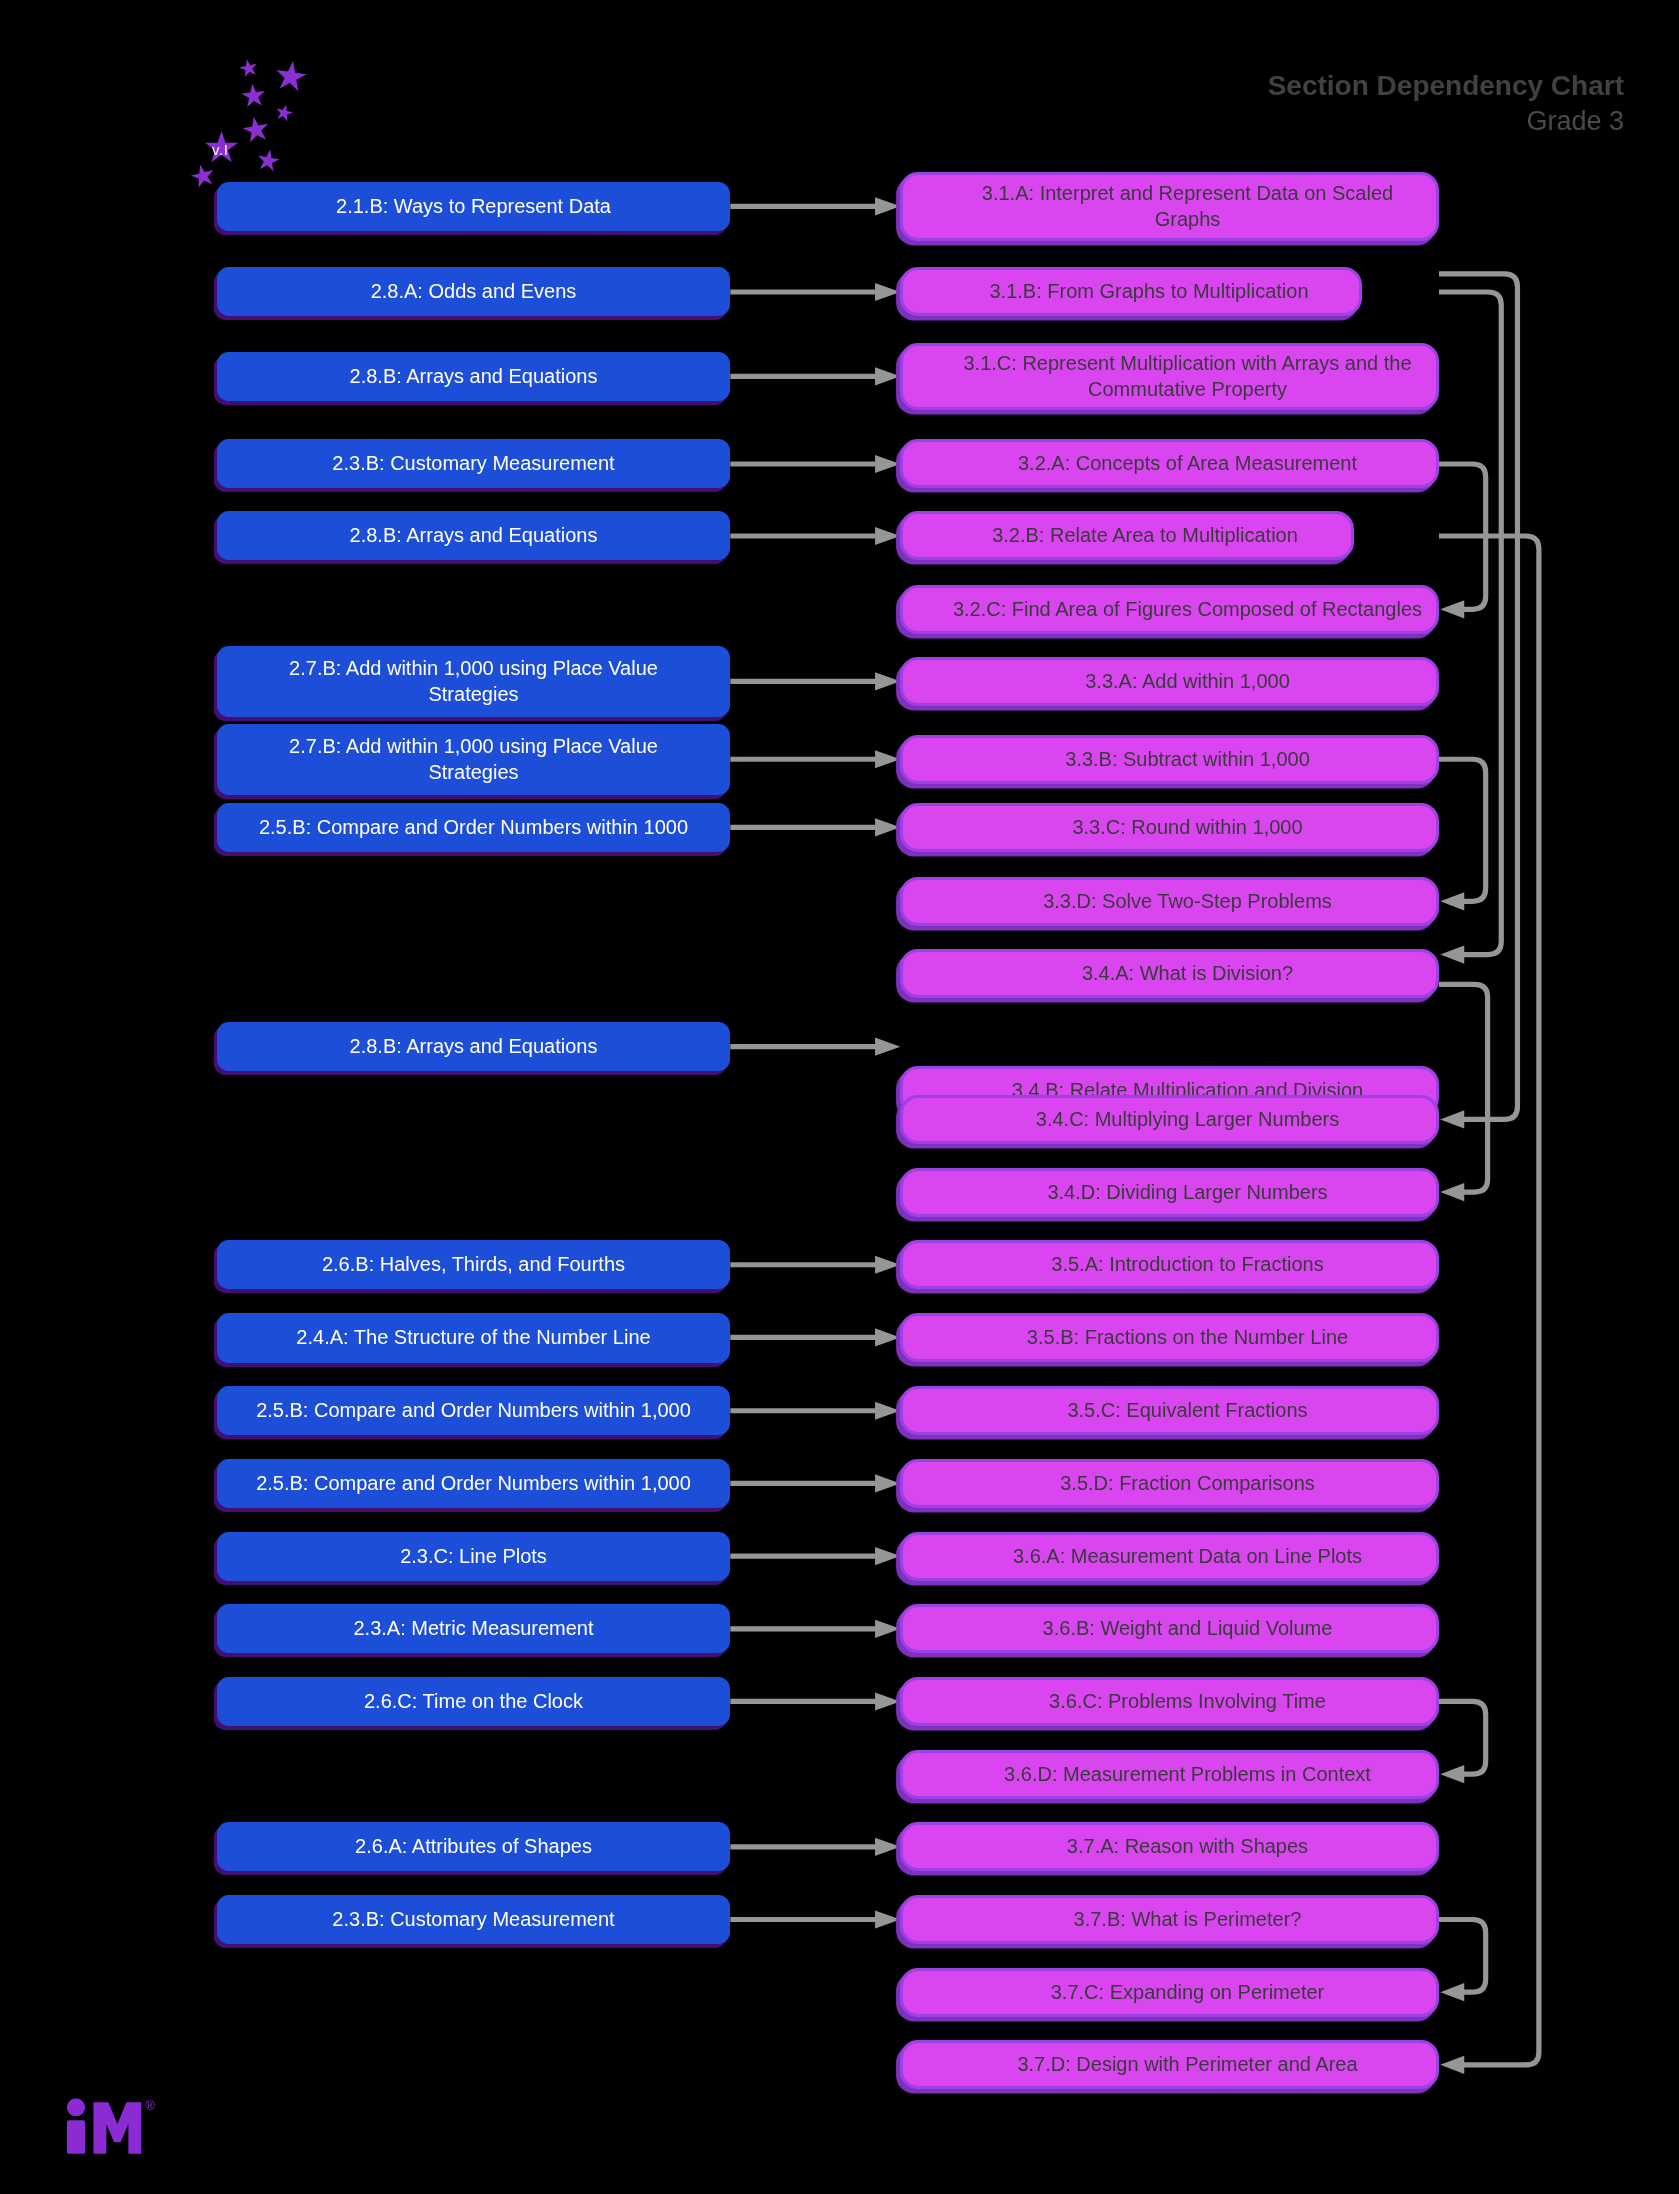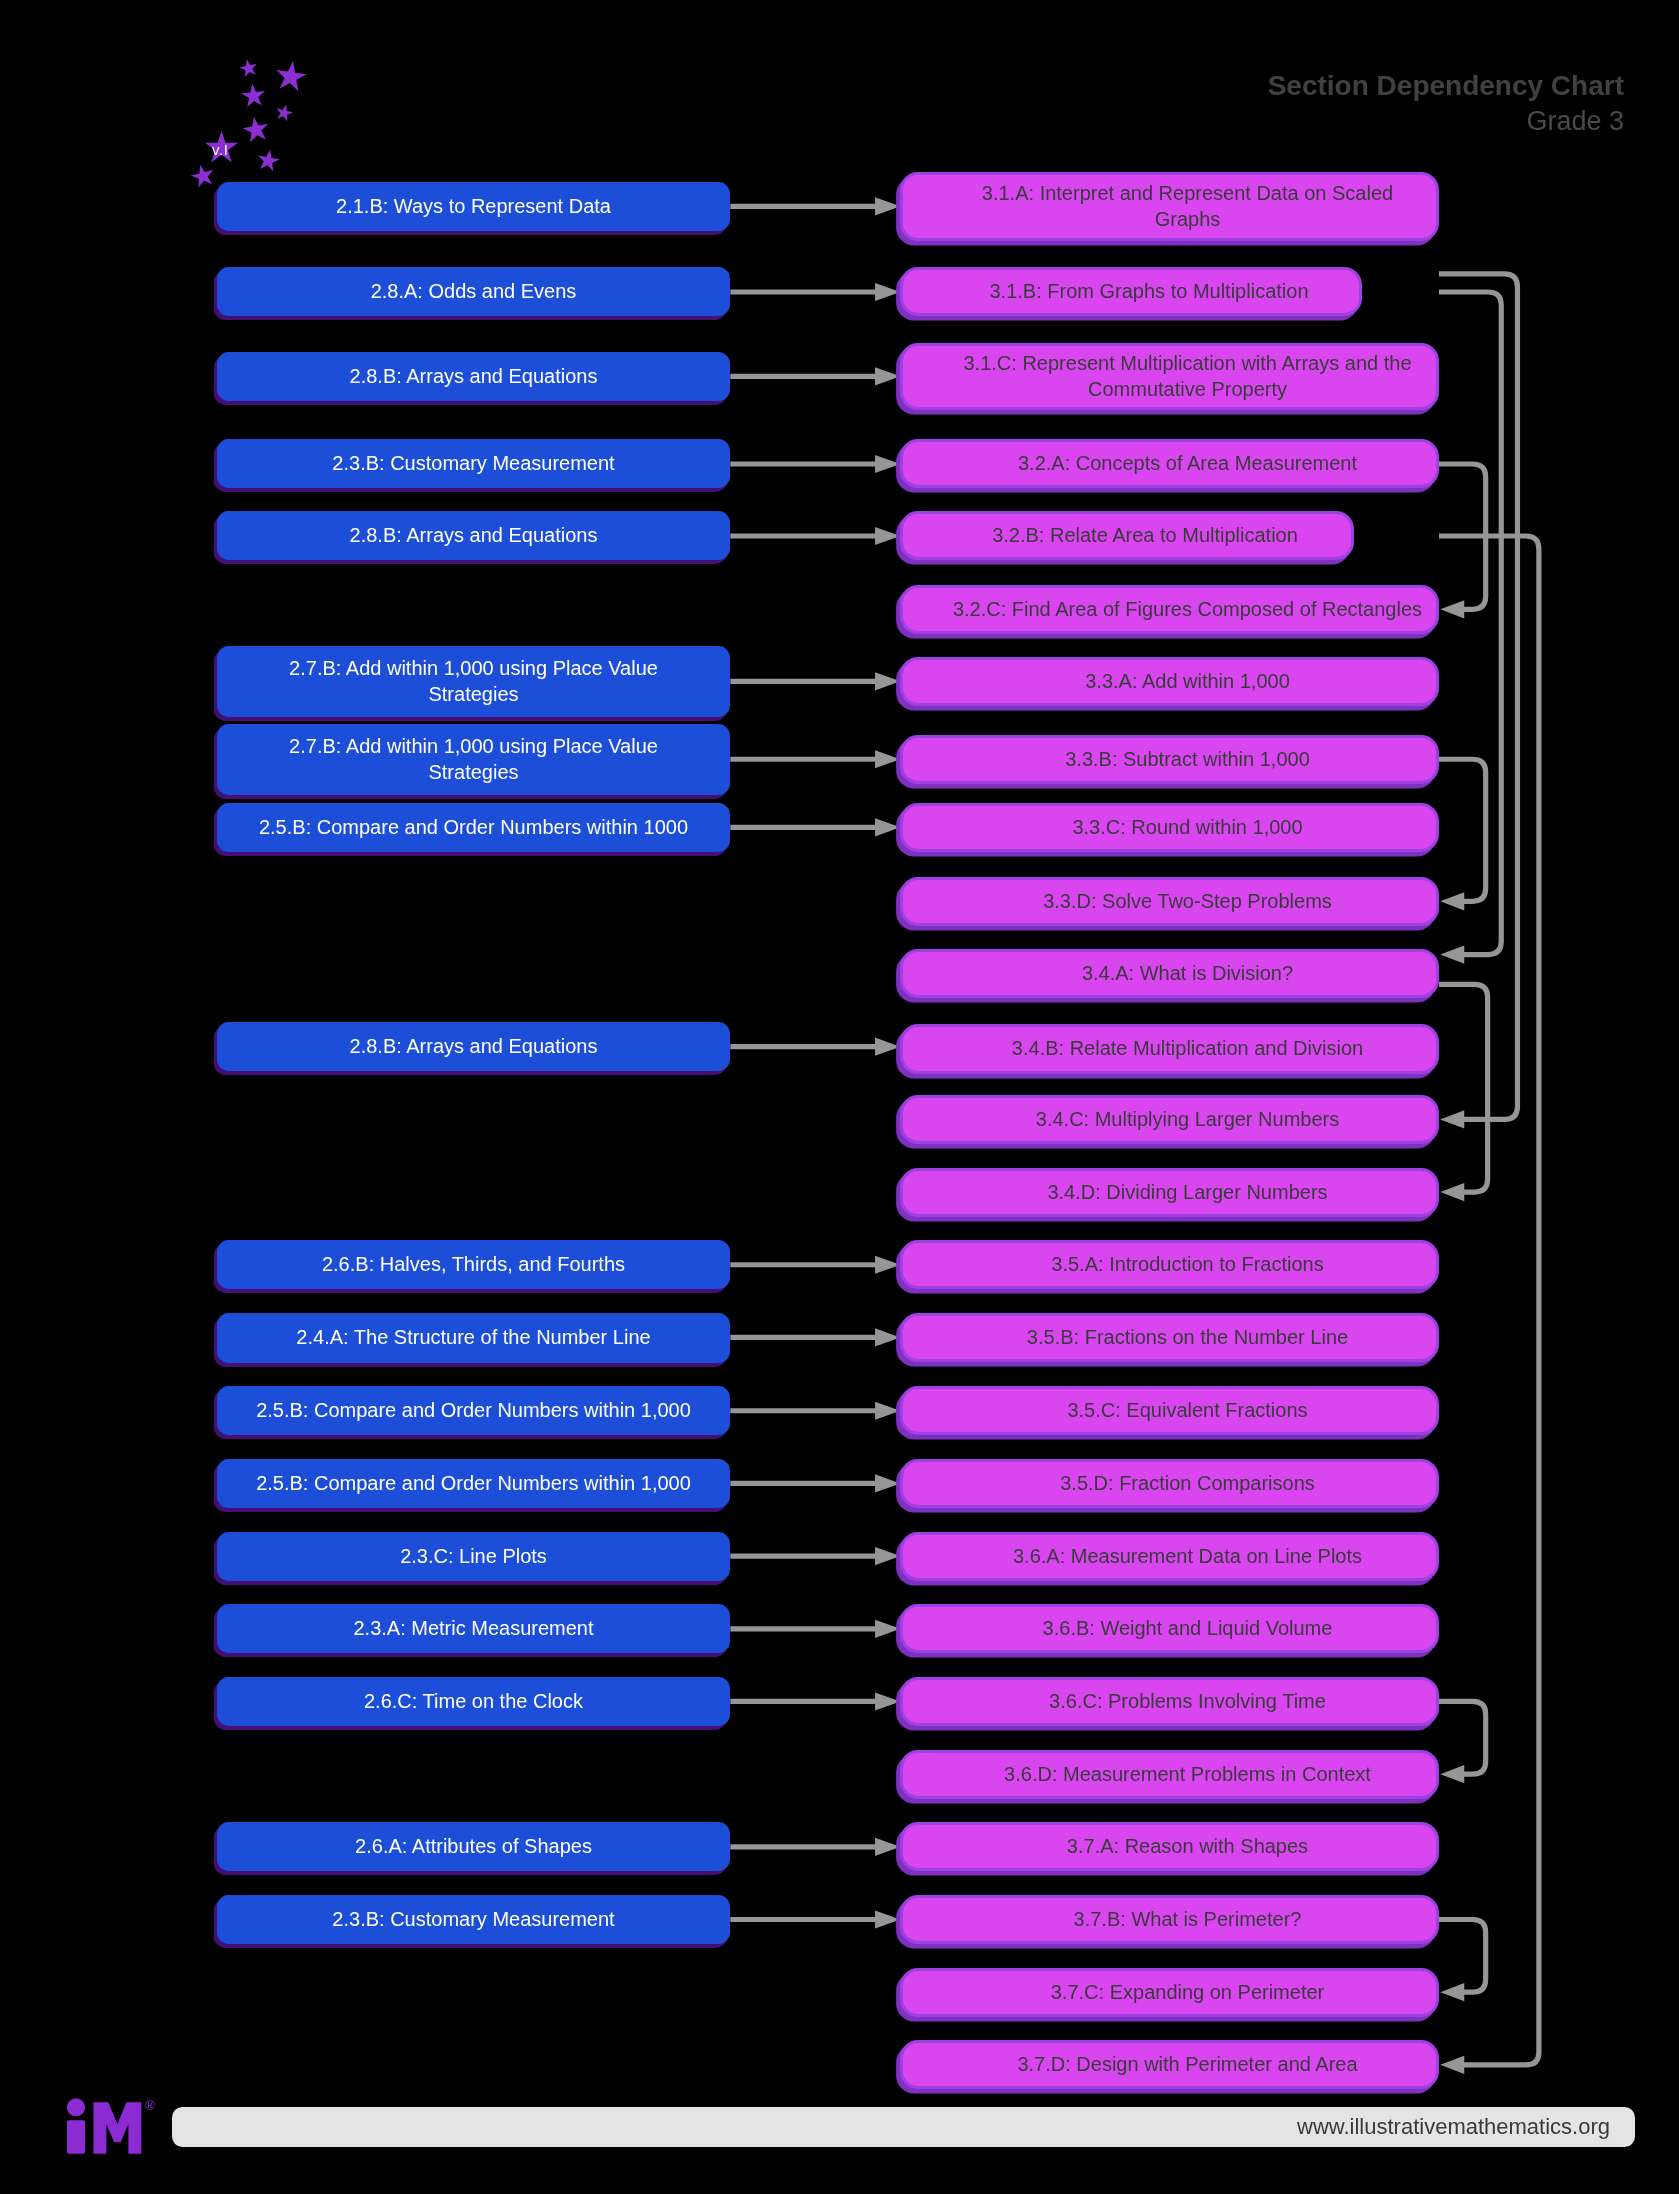--- a/index.html
+++ b/index.html
@@ -172,21 +172,21 @@
       </div>
       <div class="box grade3" style="left: 900px; top: 877px; width: 539px; height: 49px;">
         <span>3.3.D: Solve Two-Step Problems</span>
       </div>
       <div class="box grade3" style="left: 900px; top: 949px; width: 539px; height: 49px;">
         <span>3.4.A: What is Division?</span>
       </div>
       <div class="box grade2" style="left: 217px; top: 1022px; width: 513px; height: 49px;">
         <span>2.8.B: Arrays and Equations</span>
       </div>
-      <div class="box grade3" style="left: 900px; top: 1024px; width: 539px; height: 50px;">
+      <div class="box grade3" style="left: 900px; top: 1066px; width: 539px; height: 50px;">
         <span>3.4.B: Relate Multiplication and Division</span>
       </div>
       <div class="box grade3" style="left: 900px; top: 1095px; width: 539px; height: 49px;">
         <span>3.4.C: Multiplying Larger Numbers</span>
       </div>
       <div class="box grade3" style="left: 900px; top: 1168px; width: 539px; height: 49px;">
         <span>3.4.D: Dividing Larger Numbers</span>
       </div>
       <div class="box grade2" style="left: 217px; top: 1240px; width: 513px; height: 49px;">
         <span>2.6.B: Halves, Thirds, and Fourths</span>
@@ -246,23 +246,20 @@
         <span>3.7.B: What is Perimeter?</span>
       </div>
       <div class="box grade3" style="left: 900px; top: 1968px; width: 539px; height: 49px;">
         <span>3.7.C: Expanding on Perimeter</span>
       </div>
       <div class="box grade3" style="left: 900px; top: 2040px; width: 539px; height: 49px;">
         <span>3.7.D: Design with Perimeter and Area</span>
       </div>
     </div>
 
-  <div class="footer-bar">
-    <span>www.illustrativemathematics.org</span>
-  </div>
 
   <svg class="im-logo" width="97" height="60" viewBox="0 0 150 92">
     <circle cx="17" cy="14" r="14" fill="#8a2bd3"></circle>
     <rect x="3" y="34" width="28" height="52" rx="3" fill="#8a2bd3"></rect>
     <polygon points="44,86 44,6 67,6 81,40 95,6 118,6 118,86 98,86 98,40 86,68 76,68 64,40 64,86" fill="#8a2bd3"></polygon>
     <text x="124" y="18" font-size="20" fill="#8a2bd3">®</text>
   </svg>
 
 </div>
 

